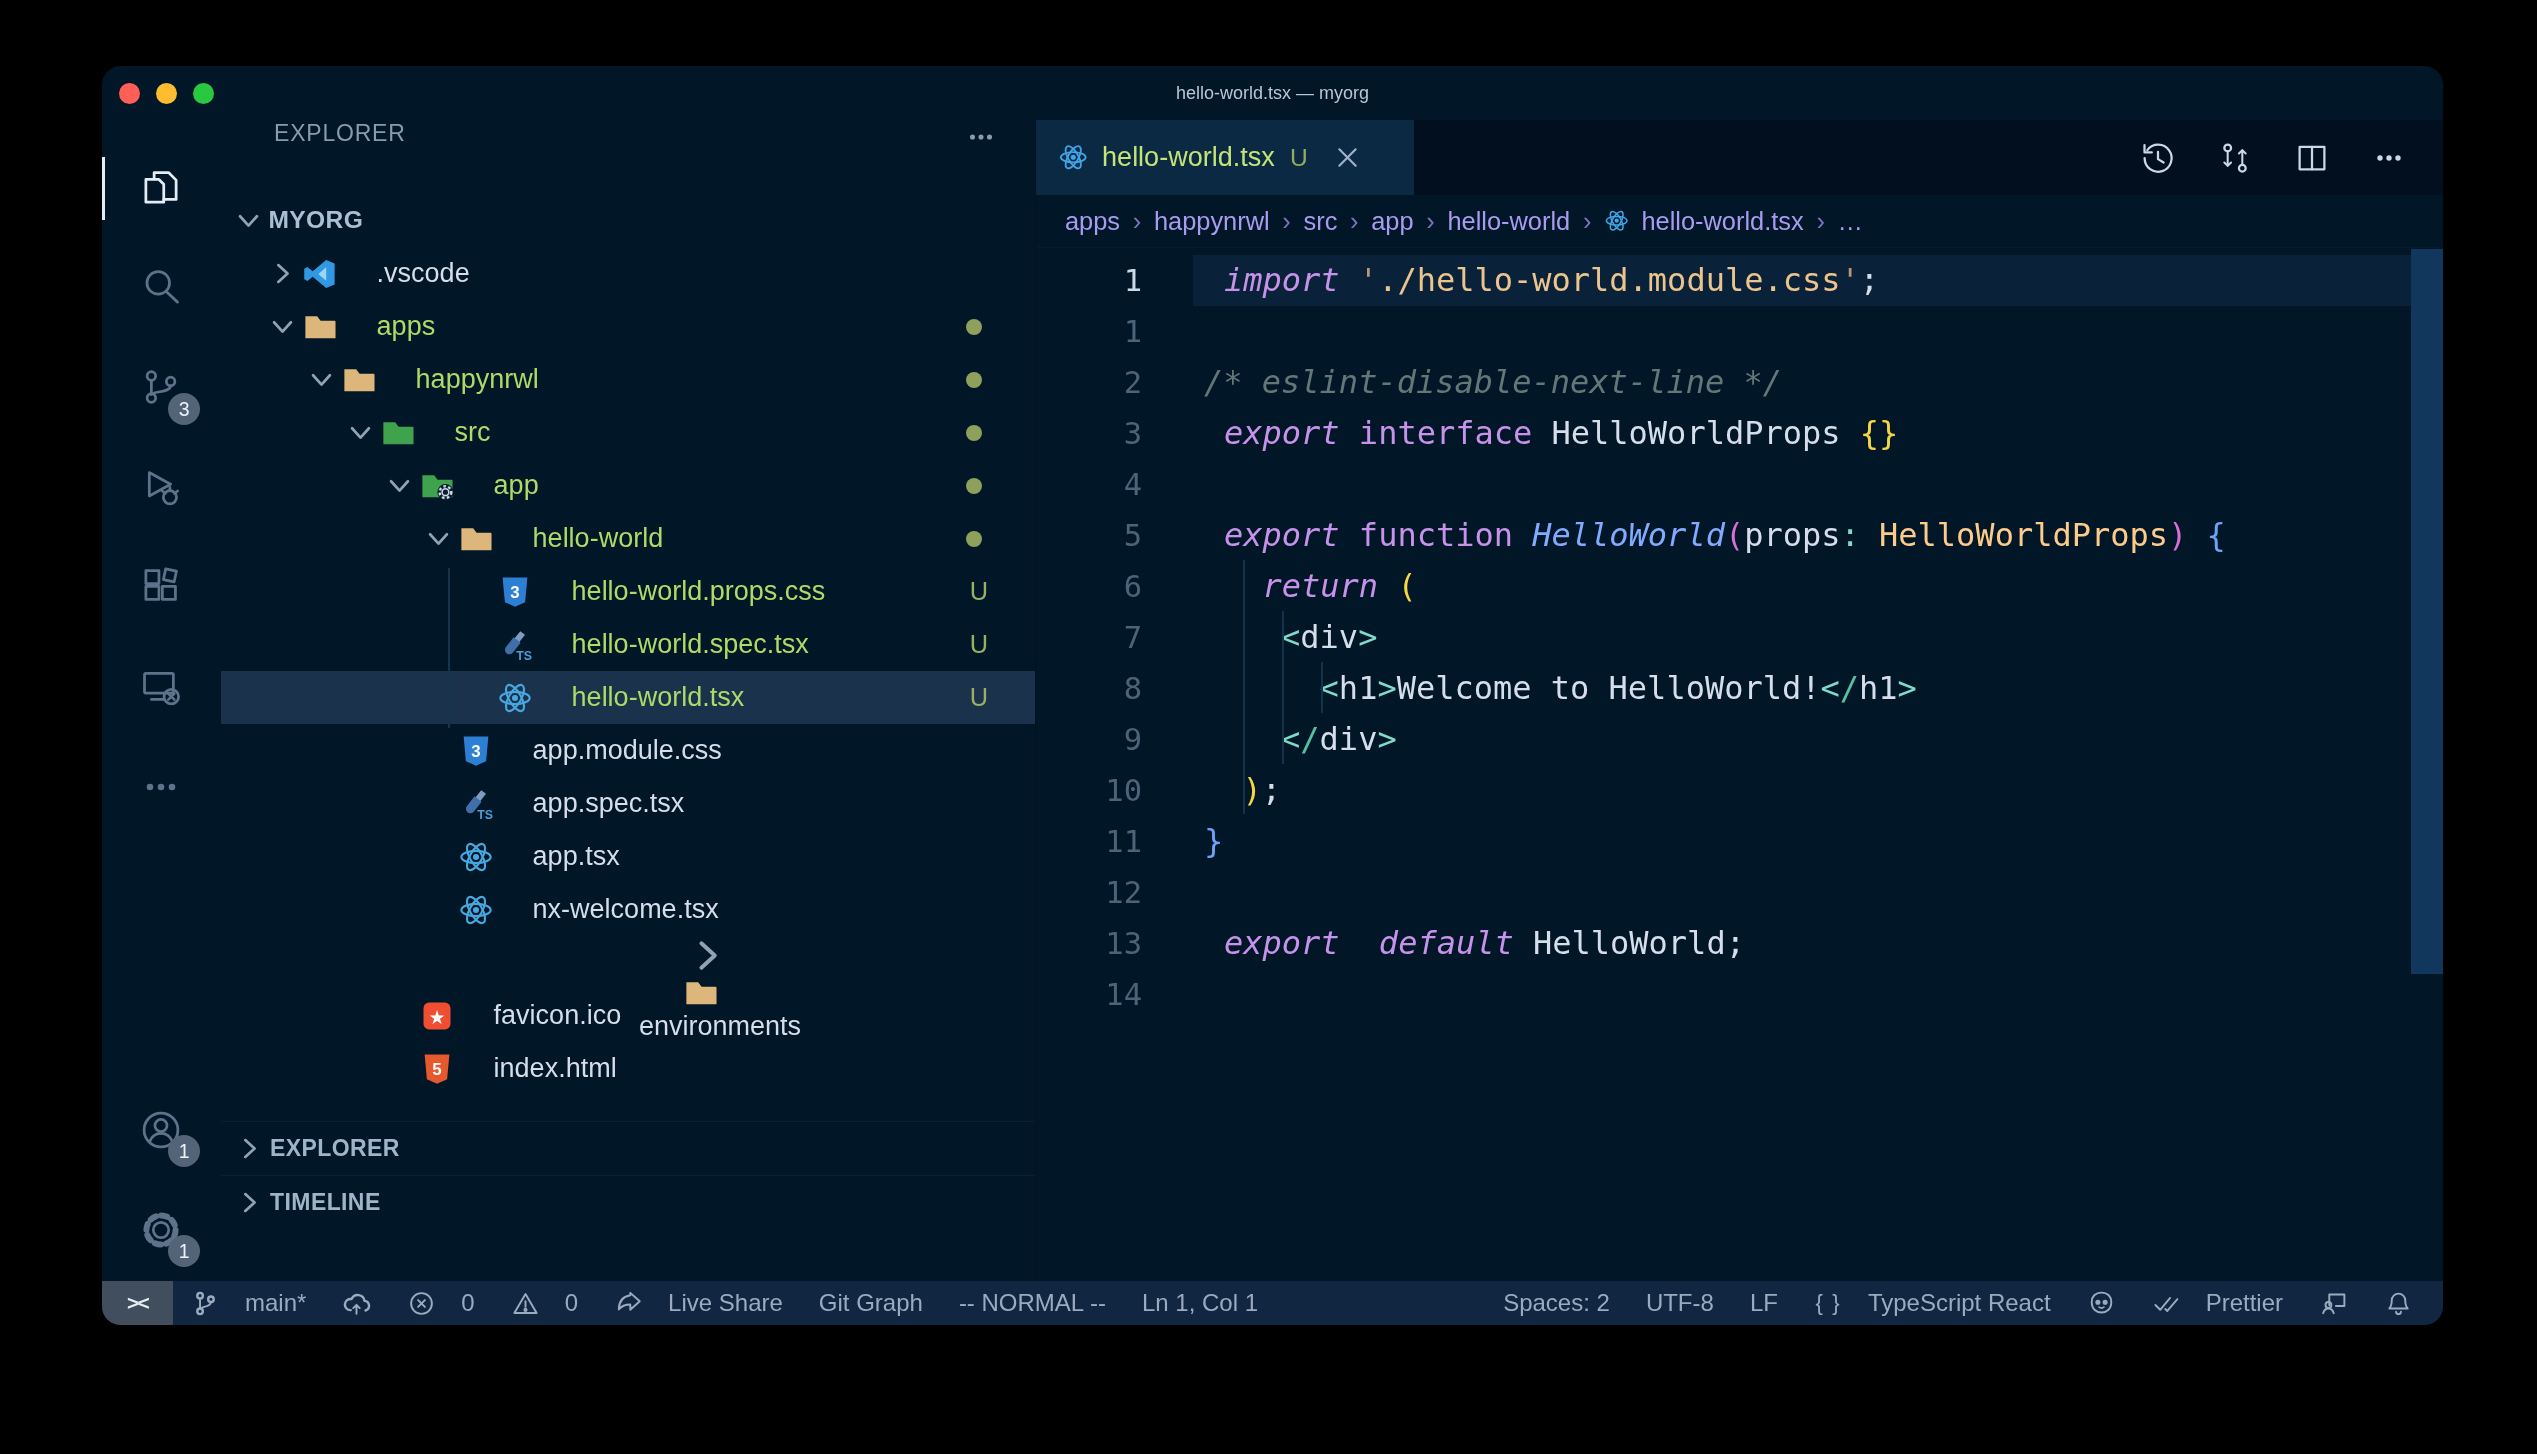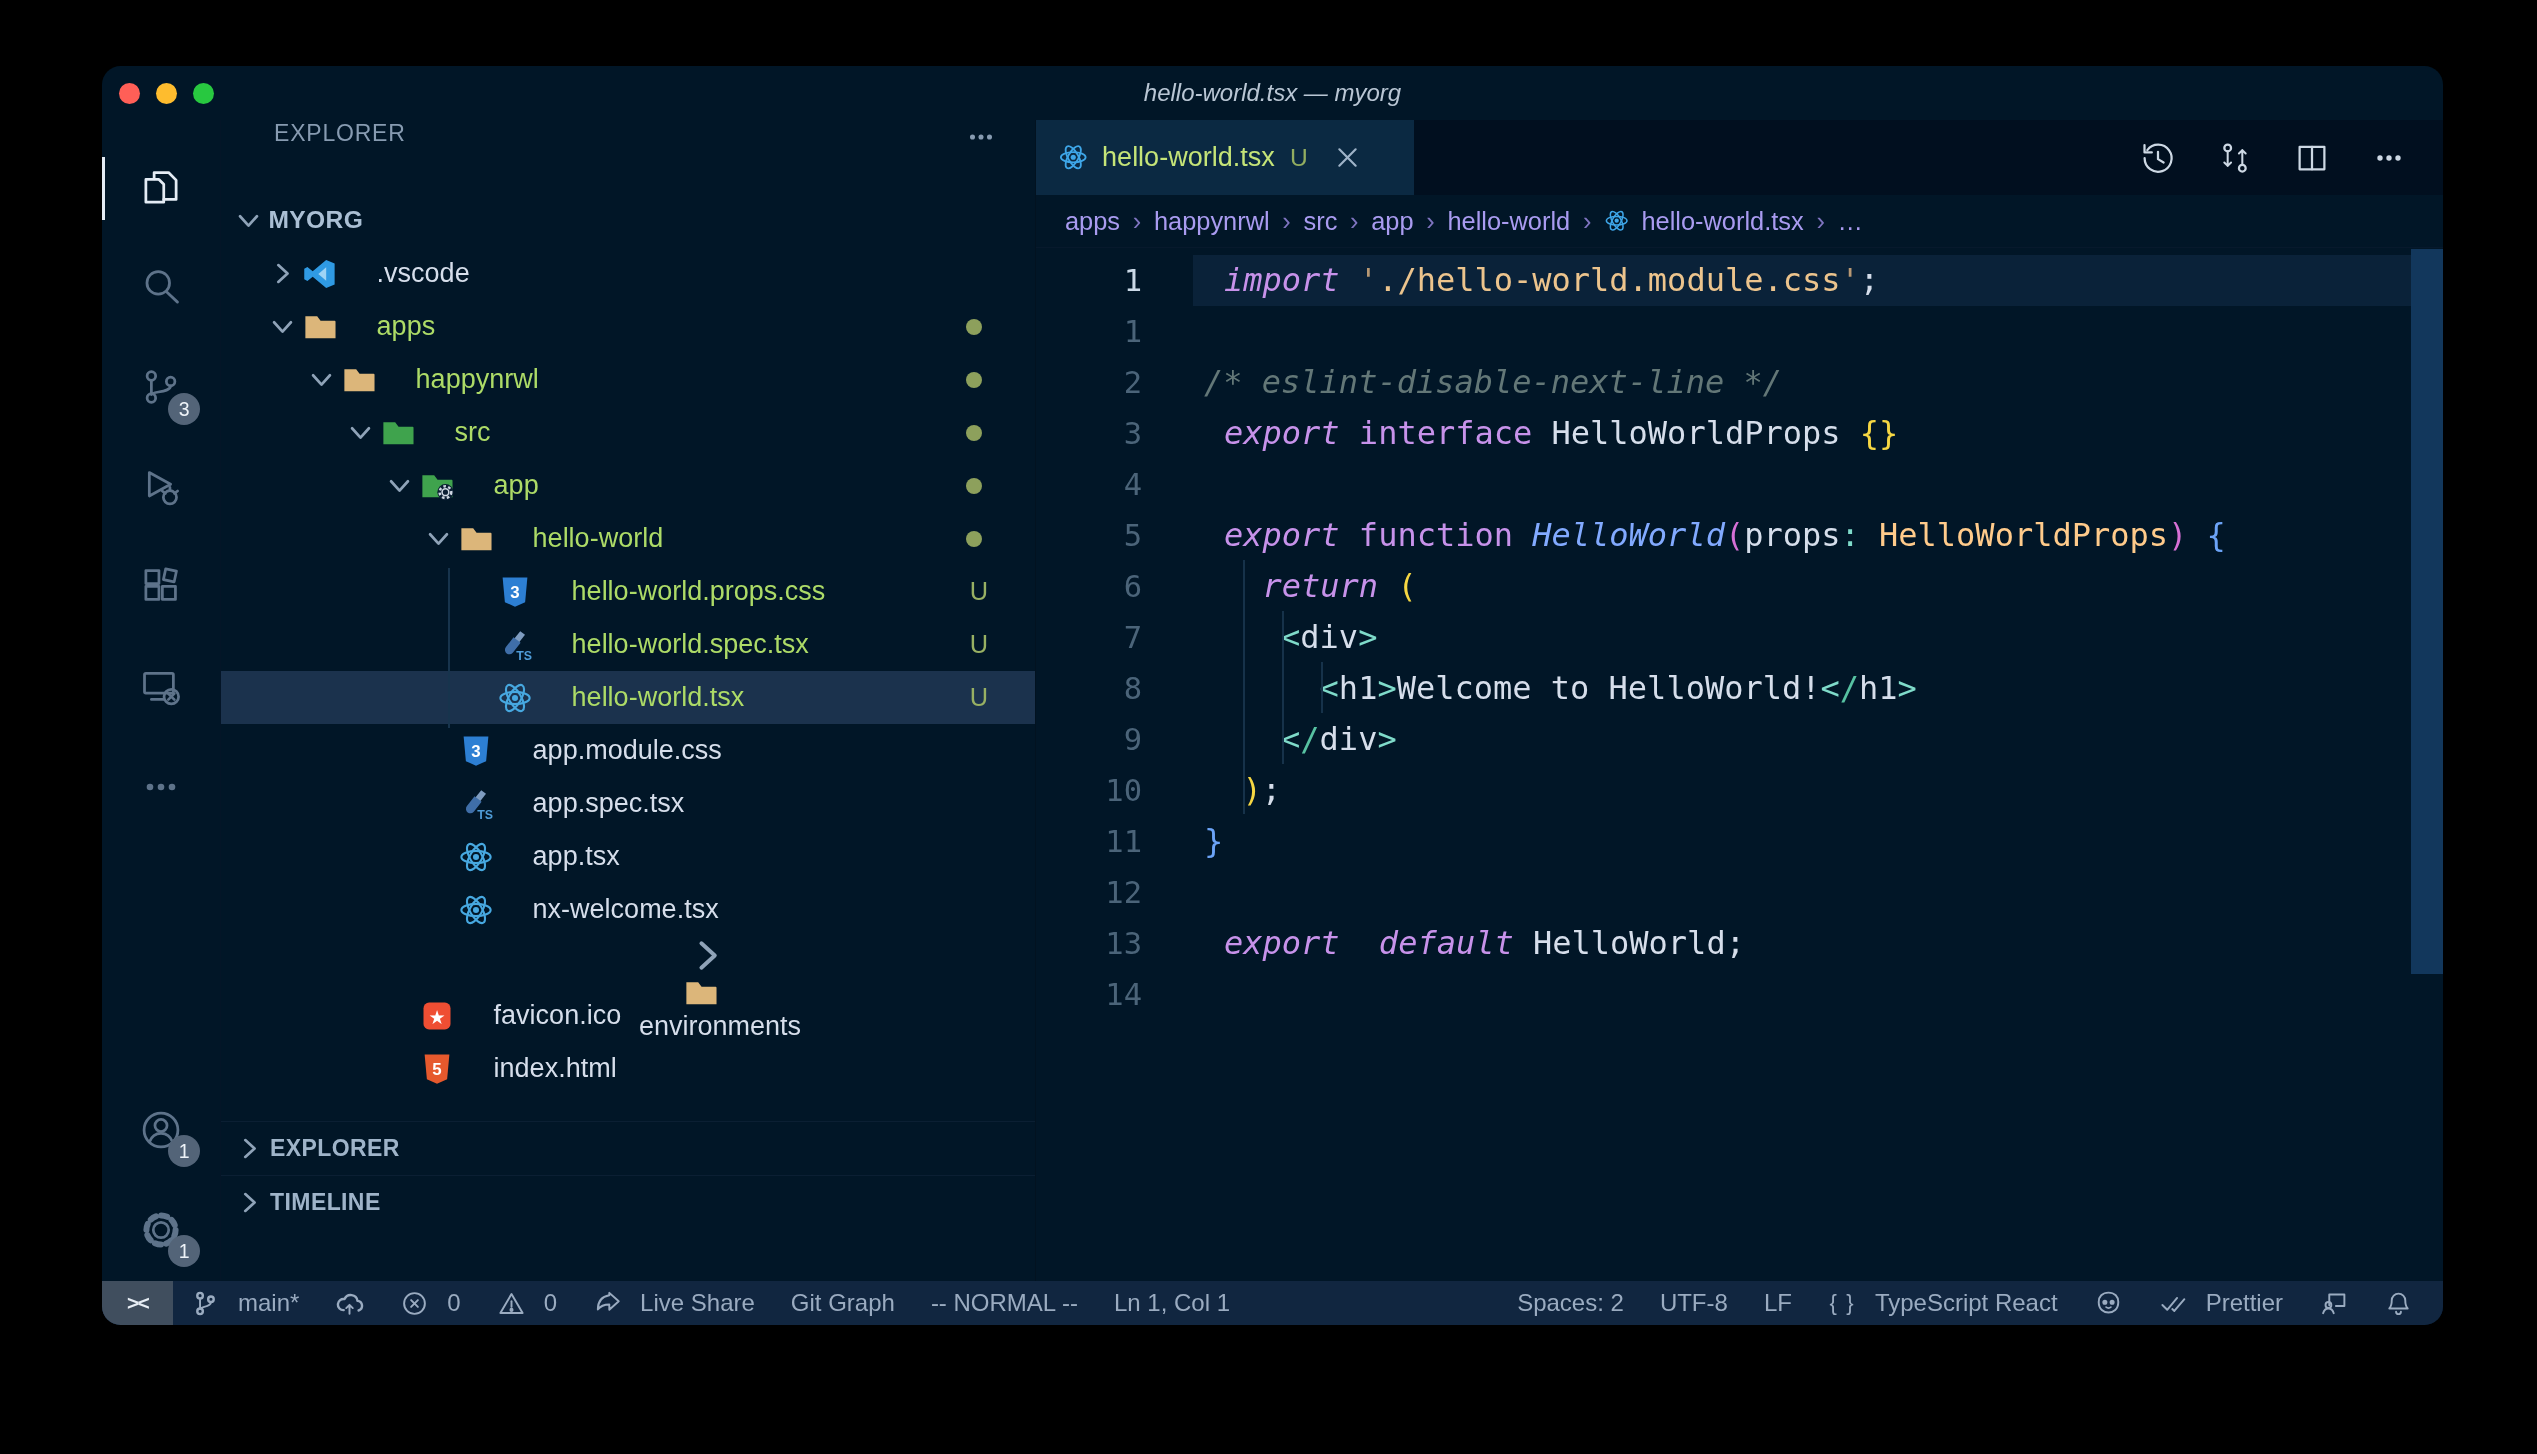--- a/index.html
+++ b/index.html
@@ -8,21 +8,21 @@
 
   #window { position:absolute; left:102px; top:66px; width:2341px; height:1259px;
             background:var(--bg,#011627); border-radius:18.6px; overflow:hidden;
             box-shadow:0 25.4px 76px rgba(0,0,0,.8); display:flex; flex-direction:column; }
 
   
   .titlebar { height:54px; flex:0 0 54px; position:relative; display:flex; align-items:center; }
   .traffic { display:flex; gap:16px; padding-left:17px; }
   .light { width:21px; height:21px; border-radius:50%; }
   .light.red{background:#ff5f57;} .light.yellow{background:#febc2e;} .light.green{background:#28c840;}
-  .win-title { position:absolute; left:0; right:0; text-align:center; font-size:24px; color:#b9c6d4;font-style:italic; }
+  .win-title { position:absolute; left:0; right:0; text-align:center; font-size:18px; color:#b9c6d4; }
 
   
   .main { flex:1; display:flex; min-height:0; }
 
   
   .activitybar { width:119px; flex:0 0 119px; display:flex; flex-direction:column; align-items:center;
                  padding-top:18.6px; border-right:1.7px solid #041527; }
   .act-item { width:119px; height:100px; display:flex; align-items:center; justify-content:center;
               position:relative; color:#5e738a; }
   .act-item.active { color:#e4ecf5; }
@@ -107,21 +107,21 @@
   .tok-text { color:#d6deeb; }
 
   .guide { position:absolute; width:1.7px; background:#16324a; }
   .vscrollbar { position:absolute; right:0; top:129px; width:32px; height:725px; background:#12375c; }
 
   
   .statusbar { height:44px; flex:0 0 44px; background:#112640; display:flex; align-items:center;
                color:#9aabc0; font-size:24px; }
   .sb-remote { width:71px; height:44px; background:#404e5e; color:#e8eef5; display:flex;
                align-items:center; justify-content:center; font-size:21px; font-weight:bold; letter-spacing:-1.7px; }
-  .sb-item { display:flex; align-items:center; gap:18px; padding:0 18px; white-space:nowrap; }
+  .sb-item { display:flex; align-items:center; gap:25px; padding:0 18px; white-space:nowrap; }
   .sb-item .sicon { width:29px; height:29px; display:flex; align-items:center; justify-content:center; }
   .sb-item .sicon svg { width:29px; height:29px; }
   .sb-item .braces-txt { font-size:22px; letter-spacing:1.7px; }
   .sb-right { margin-left:auto; display:flex; align-items:center; padding-right:12px; }
 </style>
 </head>
 <body>
 
 <div id="window">
   <div class="titlebar">

